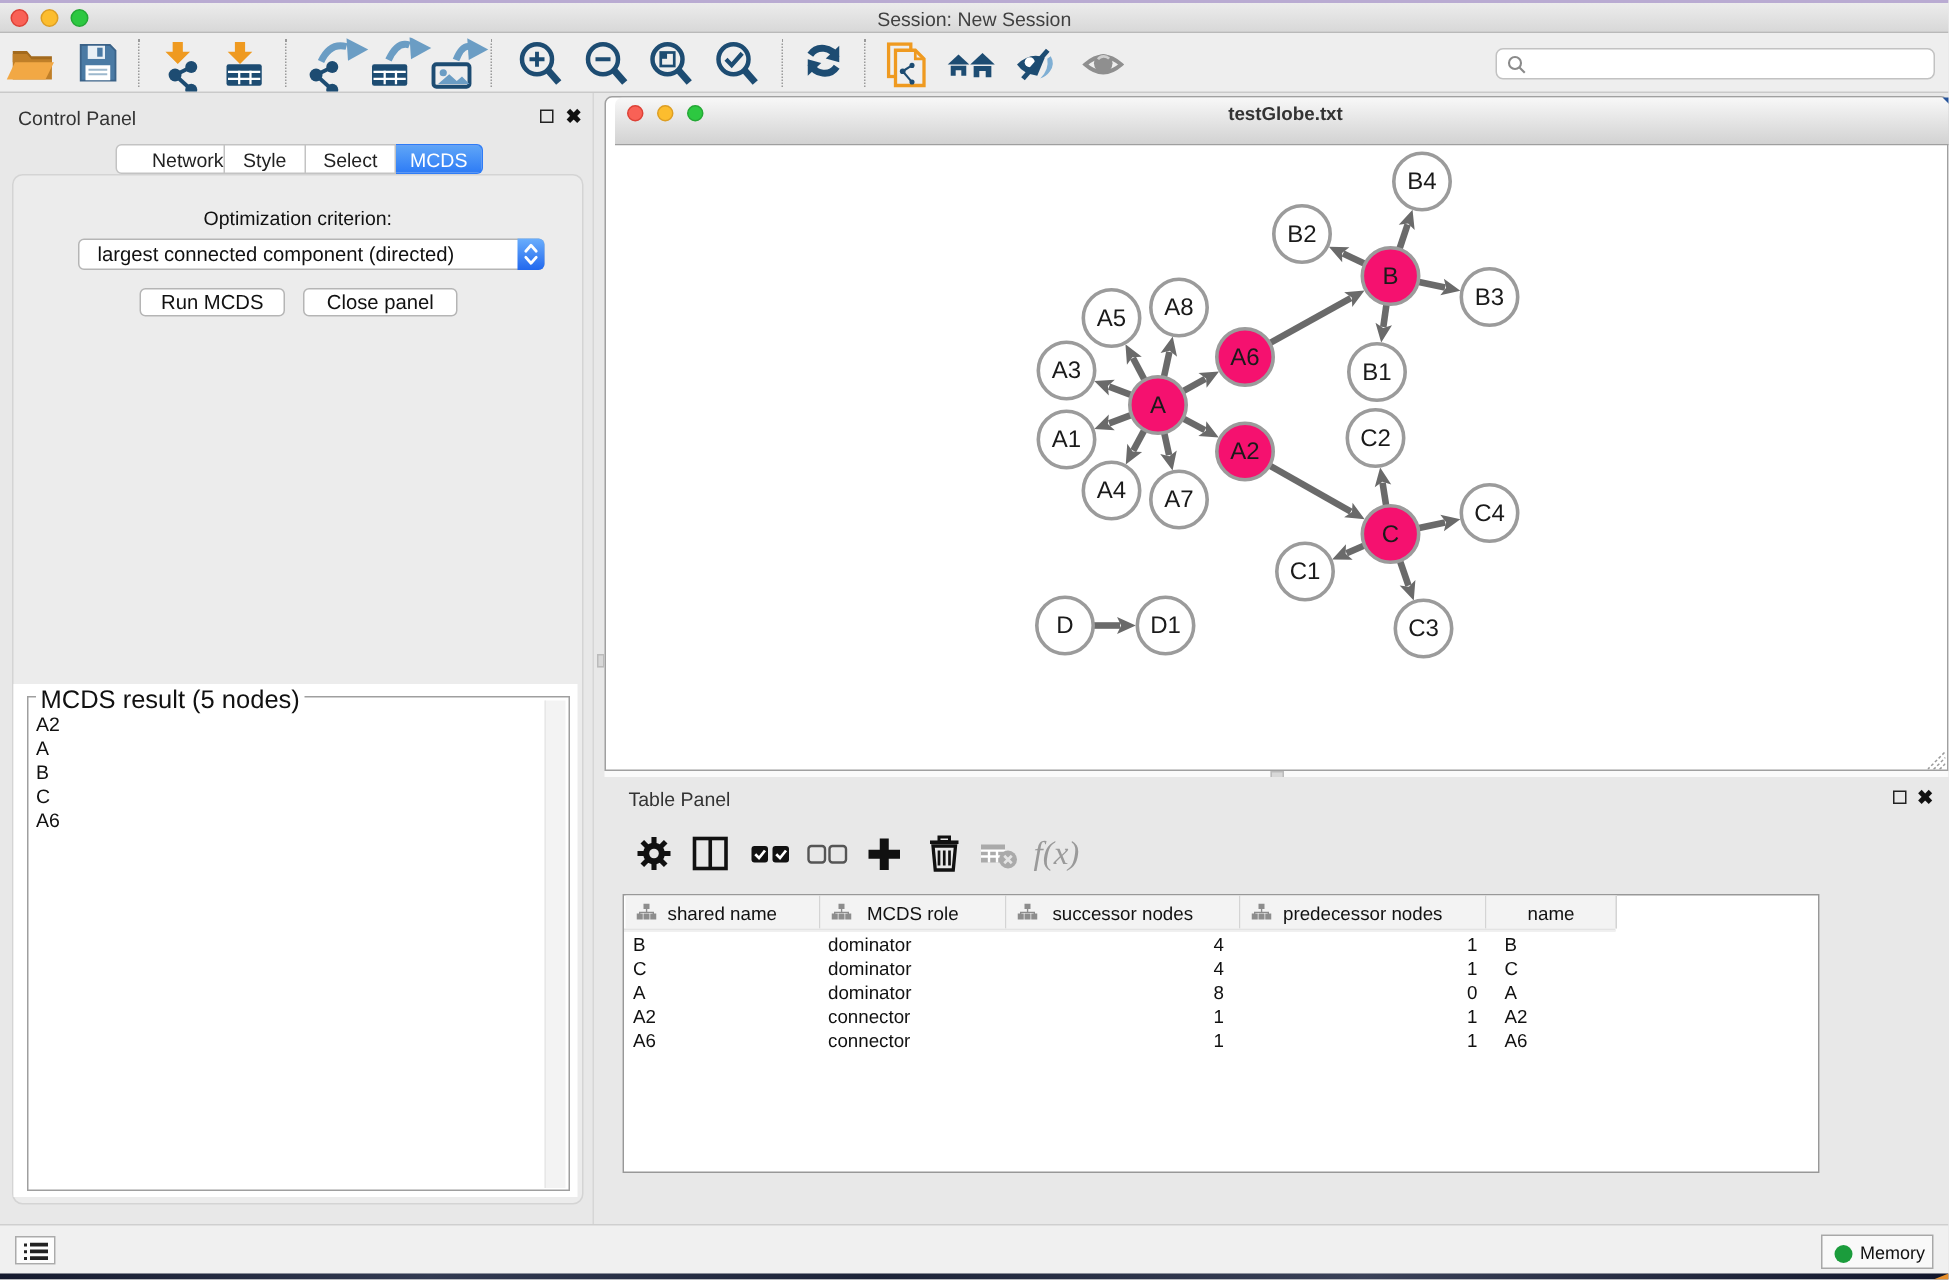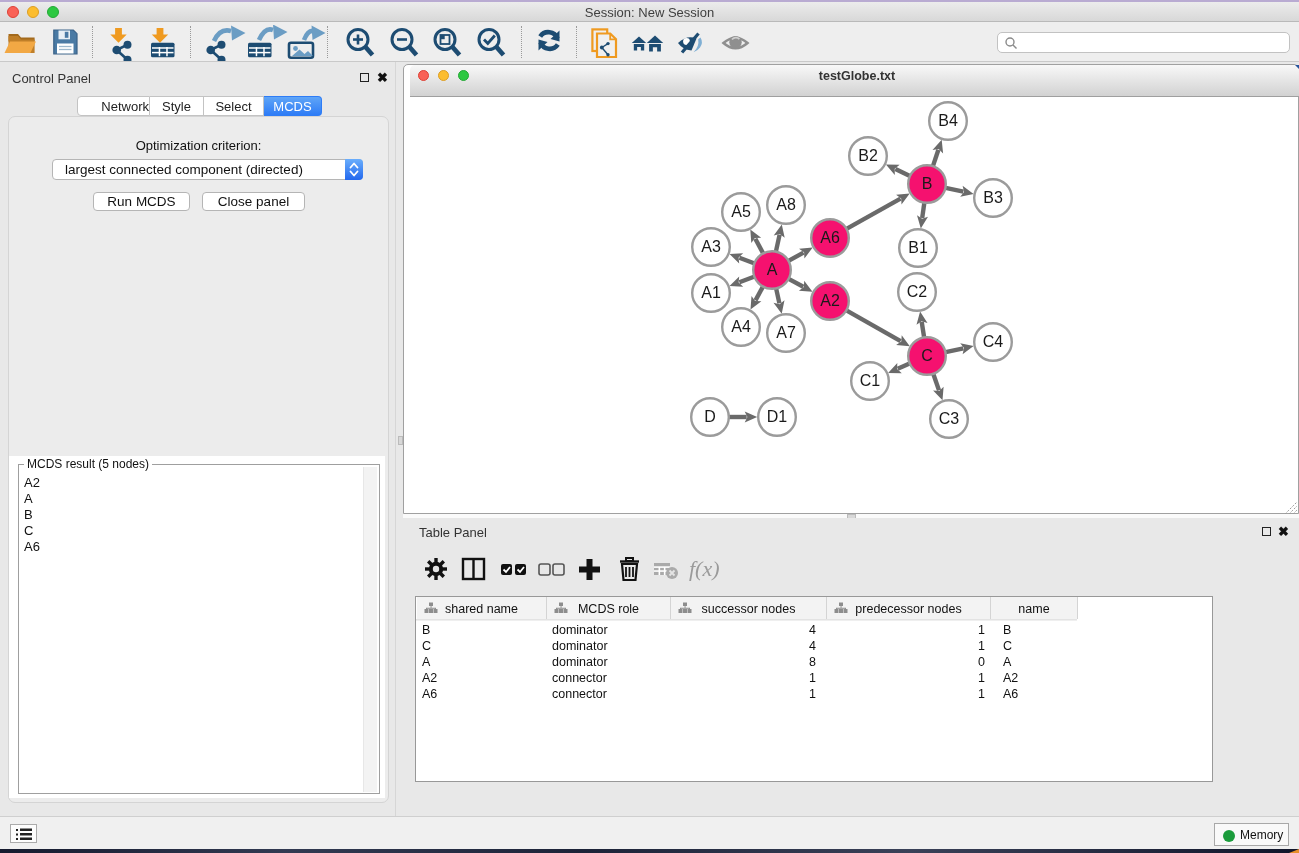--- a/index.html
+++ b/index.html
@@ -26,21 +26,21 @@
 #tabs .tab.sel{background:linear-gradient(#5fa5f7,#2e7cf6);color:#fff;border-color:#2e7cf6;border-radius:0 4px 4px 0;}
 #cpContent{position:absolute;left:8px;top:54px;width:381px;height:687px;background:#ececec;border:1px solid #d4d4d4;border-radius:7px;}
 #optlabel{position:absolute;left:0;width:100%;top:21px;text-align:center;font-size:13px;color:#111;}
 #combo{position:absolute;left:43px;top:42px;width:311px;height:21px;background:#fff;border:1px solid #b5b5b5;border-radius:4px;}
 #combo .ctext{position:absolute;left:12px;top:2px;font-size:13.5px;color:#111;}
 #combo .stepper{position:absolute;right:-1px;top:-1px;width:18px;height:21px;background:linear-gradient(#6aaefc,#2268ee);border-radius:0 4px 4px 0;}
 .btn{position:absolute;top:75px;height:19px;background:#fff;border:1px solid #b5b5b5;border-radius:4px;font-size:13.5px;color:#111;text-align:center;line-height:17px;}
 
 #mcdsbox{position:absolute;left:0;top:339px;width:376px;height:342px;background:#fff;}
 #mcdsfield{position:absolute;left:9px;top:8px;width:362px;height:330px;border:1px solid #9f9f9f;}
-#mcdslegend{position:absolute;left:5px;top:-8px;background:#fff;padding:0 3px;font-size:12px;color:#111;text-align:center;}
+#mcdslegend{position:absolute;left:5px;top:-8px;background:#fff;padding:0 3px;font-size:17px;color:#111;text-align:center;}
 #mcdslist{position:absolute;left:2px;top:10px;width:343px;height:318px;font-size:13px;color:#111;line-height:16px;padding-left:3px;}
 #mcdssb{position:absolute;right:2px;top:2px;width:14px;height:325px;background:#f3f3f3;border-left:1px solid #e7e7e7;}
 
 #netwin{left:403px;top:64px;width:896px;height:450px;background:#fff;border:1px solid #a0a0a0;border-radius:5px 5px 0 0;}
 #nettitle{position:absolute;left:6px;top:0;width:100%;height:32px;background:linear-gradient(#f8f8f8,#d2d2d2);border-bottom:1px solid #9f9f9f;border-radius:5px 5px 0 0;}
 #nettitle .title{position:absolute;left:0;right:0;top:4px;text-align:center;font-size:12.5px;font-weight:bold;color:#333;}
 .tl2{position:absolute;top:5px;width:11px;height:11px;border-radius:50%;}
 #graphhost{position:absolute;left:-1px;top:20px;width:894px;height:427px;overflow:hidden;opacity:.999;}
 #corner-tri{position:absolute;right:0;top:0;width:0;height:0;border-top:9px solid #26549b;border-left:9px solid transparent;}
 #grip{position:absolute;right:1px;bottom:1px;width:12px;height:12px;}

